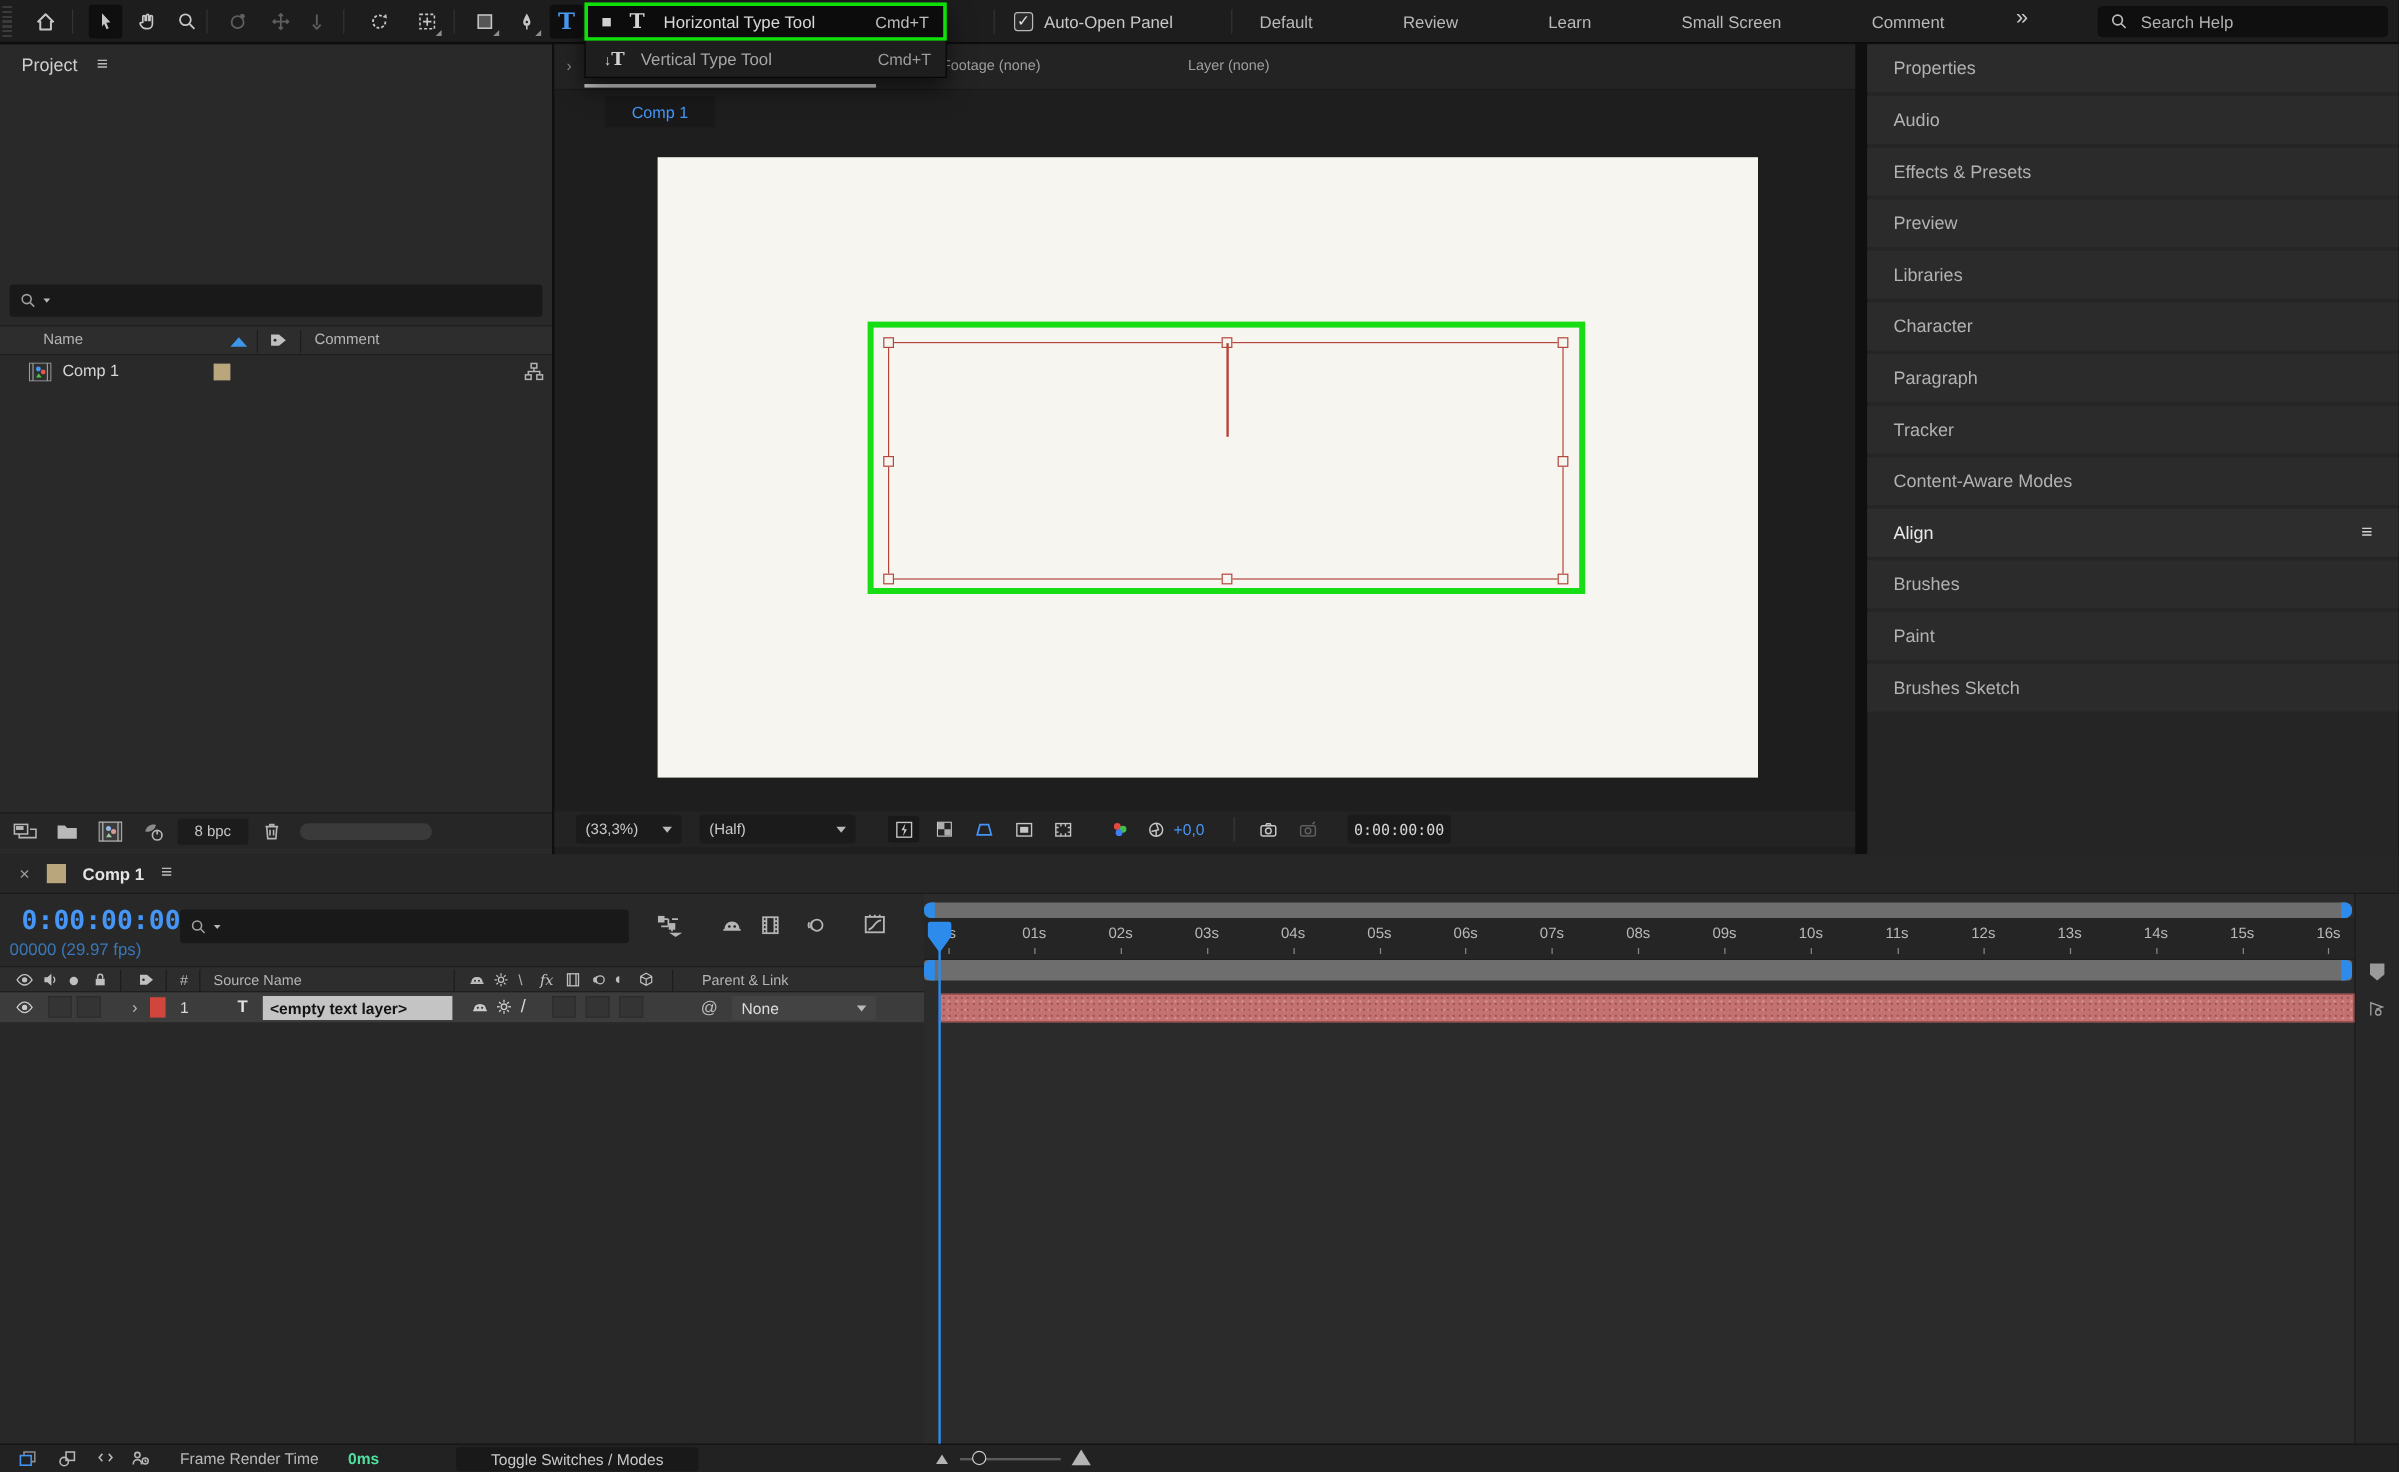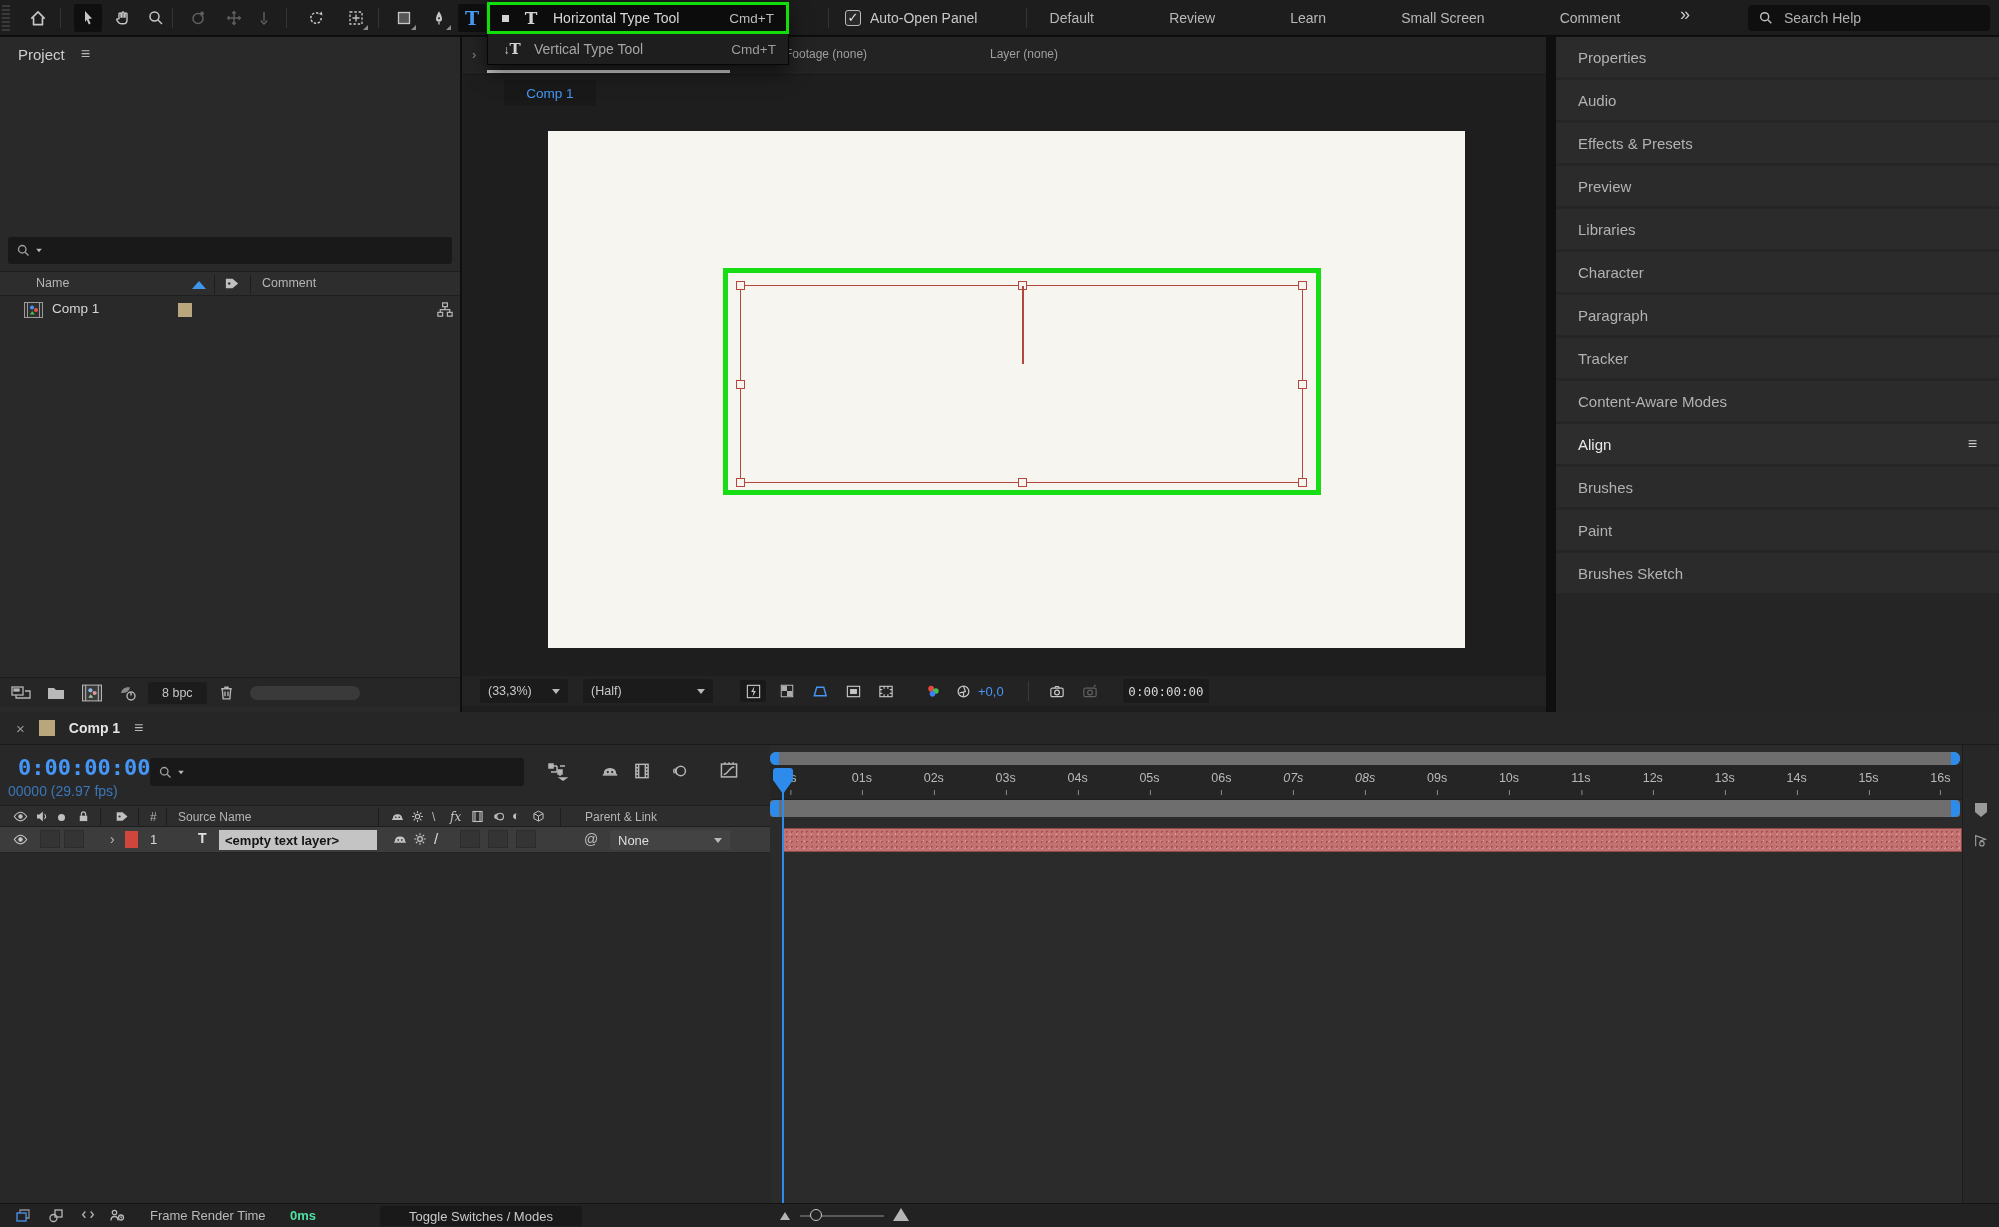--- a/index.html
+++ b/index.html
@@ -647,22 +647,22 @@
       </div>
       <div class="ruler-band">
         <div id="ruler-ticks">
             <span class="tick" style="left: 20px;">0s</span>
             <span class="tick" style="left: 91.9px; text-align: center;">01s</span>
             <span class="tick" style="left: 163.8px;">02s</span>
             <span class="tick" style="left: 235.7px;">03s</span>
             <span class="tick" style="left: 307.6px;">04s</span>
             <span class="tick" style="left: 379.5px;">05s</span>
             <span class="tick" style="left: 451.4px;">06s</span>
-            <span class="tick" style="left: 523.3px; font-style: italic;">07s</span>
-            <span class="tick" style="left: 595.2px; font-style: italic;">08s</span>
+            <span class="tick" style="left: 523.3px;">07s</span>
+            <span class="tick" style="left: 595.2px;">08s</span>
             <span class="tick" style="left: 667.1px;">09s</span>
             <span class="tick" style="left: 739px;">10s</span>
             <span class="tick" style="left: 810.9px;">11s</span>
             <span class="tick" style="left: 882.8px;">12s</span>
             <span class="tick" style="left: 954.7px;">13s</span>
             <span class="tick" style="left: 1026.6px;">14s</span>
             <span class="tick" style="left: 1098.5px;">15s</span>
             <span class="tick" style="left: 1170.4px;">16s</span>
           </div>
       </div>

